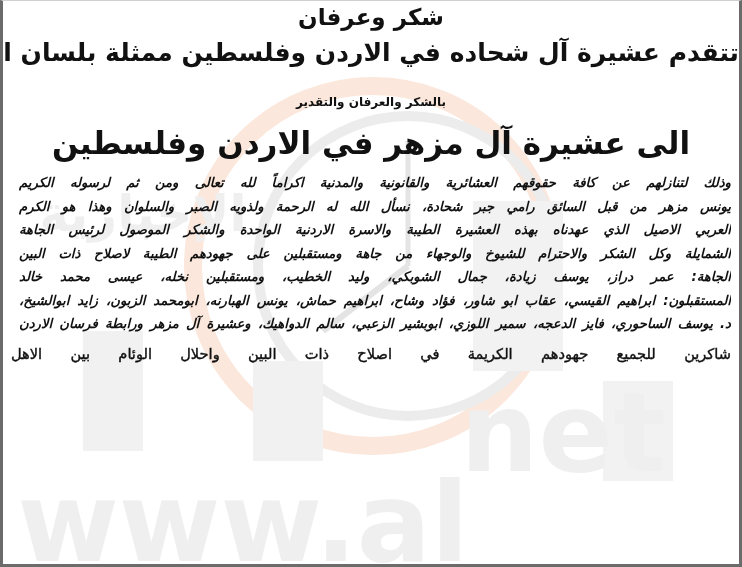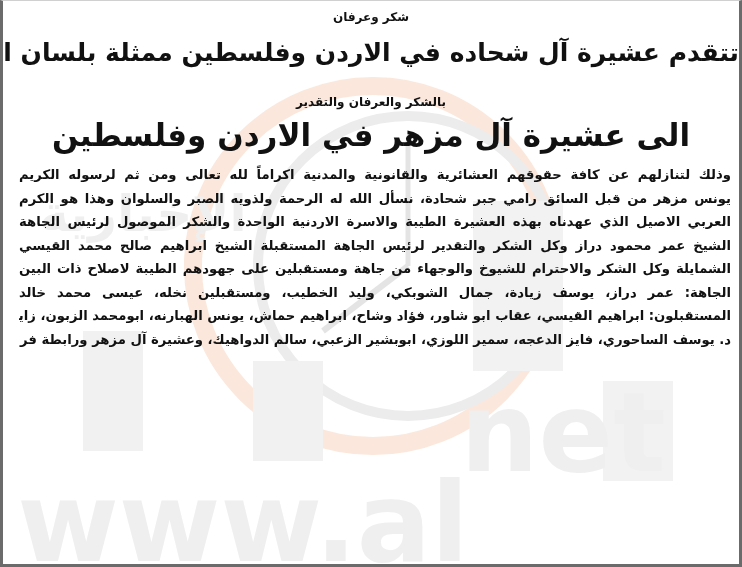--- a/index.html
+++ b/index.html
@@ -23,21 +23,21 @@
     .watermark {
       position: absolute; inset: 0; pointer-events: none; z-index: 0;
     }
     .content {
       position: relative; z-index: 1;
       direction: rtl;
       text-align: center;
     }
     .title-small {
       font-weight: bold;
-      font-size: 12px;
+      font-size: 23px;
       line-height: 24px;
       margin-top: 4px;
     }
     .title-big {
       font-weight: bold;
       font-size: 25px;
       line-height: 36px;
       margin-top: 6px;
       white-space: nowrap;
       letter-spacing: -0.4px;
@@ -45,27 +45,28 @@
     .subtitle {
       font-weight: bold;
       font-size: 12px;
       line-height: 22px;
       margin-top: 20px;
     }
     .title-huge {
       font-weight: bold;
       font-size: 31px;
       line-height: 44px;
-      margin-top: 0;
+      margin-top: 8px;
       white-space: nowrap;
     }
     .body {
       padding: 6px 8px 0 16px;
       text-align: justify;
       text-align-last: justify;
+      font-style: italic;
     }
     .line {
       font-weight: bold;
       font-size: 13.2px;
       line-height: 23.5px;
       white-space: nowrap;
       text-align: justify;
       text-align-last: justify;
       overflow: hidden;
     }
@@ -103,23 +104,23 @@
   <div class="content">
     <div class="title-small">شكر وعرفان</div>
     <div class="title-big">تتقدم عشيرة آل شحاده في الاردن وفلسطين ممثلة بلسان الشيخ عمر محمود دراز</div>
     <div class="subtitle">بالشكر والعرفان والتقدير</div>
     <div class="title-huge">الى عشيرة آل مزهر في الاردن وفلسطين</div>
 
     <div class="body">
       <div class="line">وذلك لتنازلهم عن كافة حقوقهم العشائرية والقانونية والمدنية اكراماً لله تعالى ومن ثم لرسوله الكريم</div>
       <div class="line">يونس مزهر من قبل السائق رامي جبر شحادة، نسأل الله له الرحمة ولذويه الصبر والسلوان وهذا هو الكرم</div>
       <div class="line">العربي الاصيل الذي عهدناه بهذه العشيرة الطيبة والاسرة الاردنية الواحدة والشكر الموصول لرئيس الجاهة</div>
-      <div class="line">الشيخ عمر محمود دراز وكل الشكر والتقدير لرئيس الجاهة المستقبلة الشيخ ابراهيم صالح محمد القيسي</div>
       <div class="line">الشمايلة وكل الشكر والاحترام للشيوخ والوجهاء من جاهة ومستقبلين على جهودهم الطيبة لاصلاح ذات البين</div>
       <div class="line">الجاهة: عمر دراز، يوسف زيادة، جمال الشوبكي، وليد الخطيب، ومستقبلين نخله، عيسى محمد خالد</div>
       <div class="line">المستقبلون: ابراهيم القيسي، عقاب ابو شاور، فؤاد وشاح، ابراهيم حماش، يونس الهبارنه، ابومحمد الزبون، زايد ابوالشيخ،</div>
       <div class="line">د. يوسف الساحوري، فايز الدعجه، سمير اللوزي، ابوبشير الزعبي، سالم الدواهيك، وعشيرة آل مزهر ورابطة فرسان الاردن</div>
     </div>
 
     <div class="closing">
+      <div class="line">شاكرين للجميع جهودهم الكريمة في اصلاح ذات البين واحلال الوئام بين الاهل</div>
     </div>
   </div>
 </div>
 
 </body></html>

